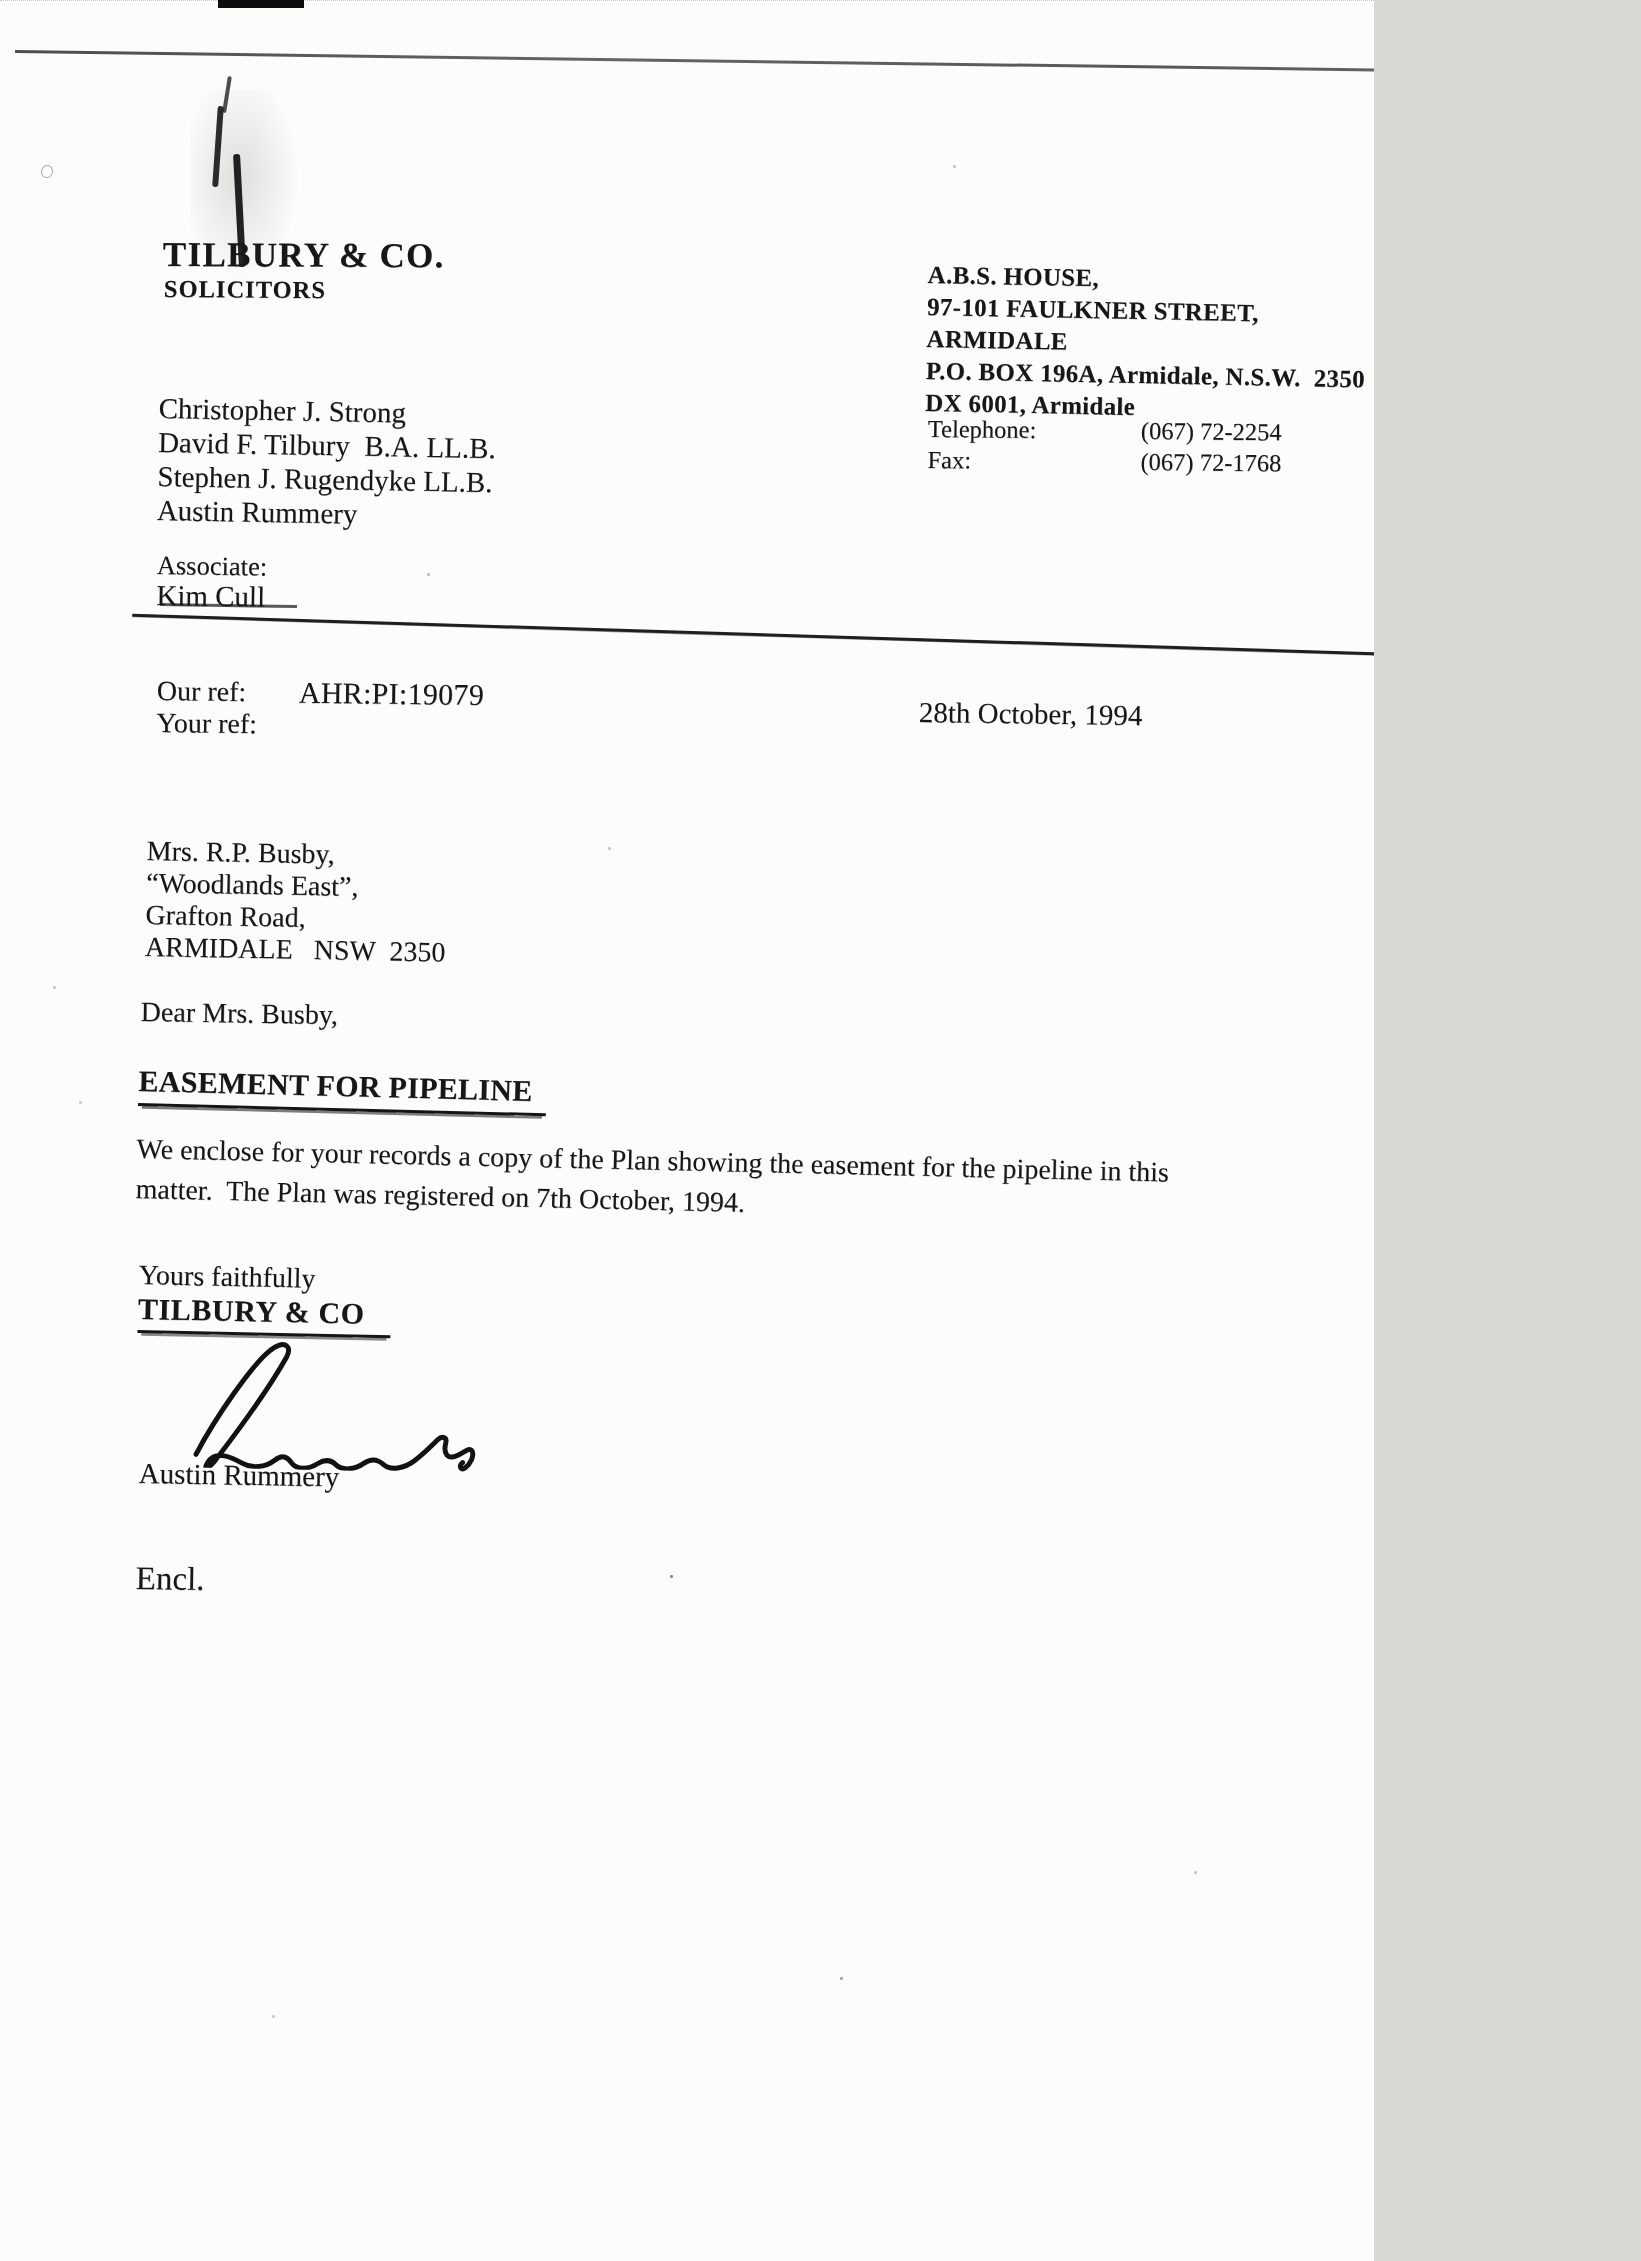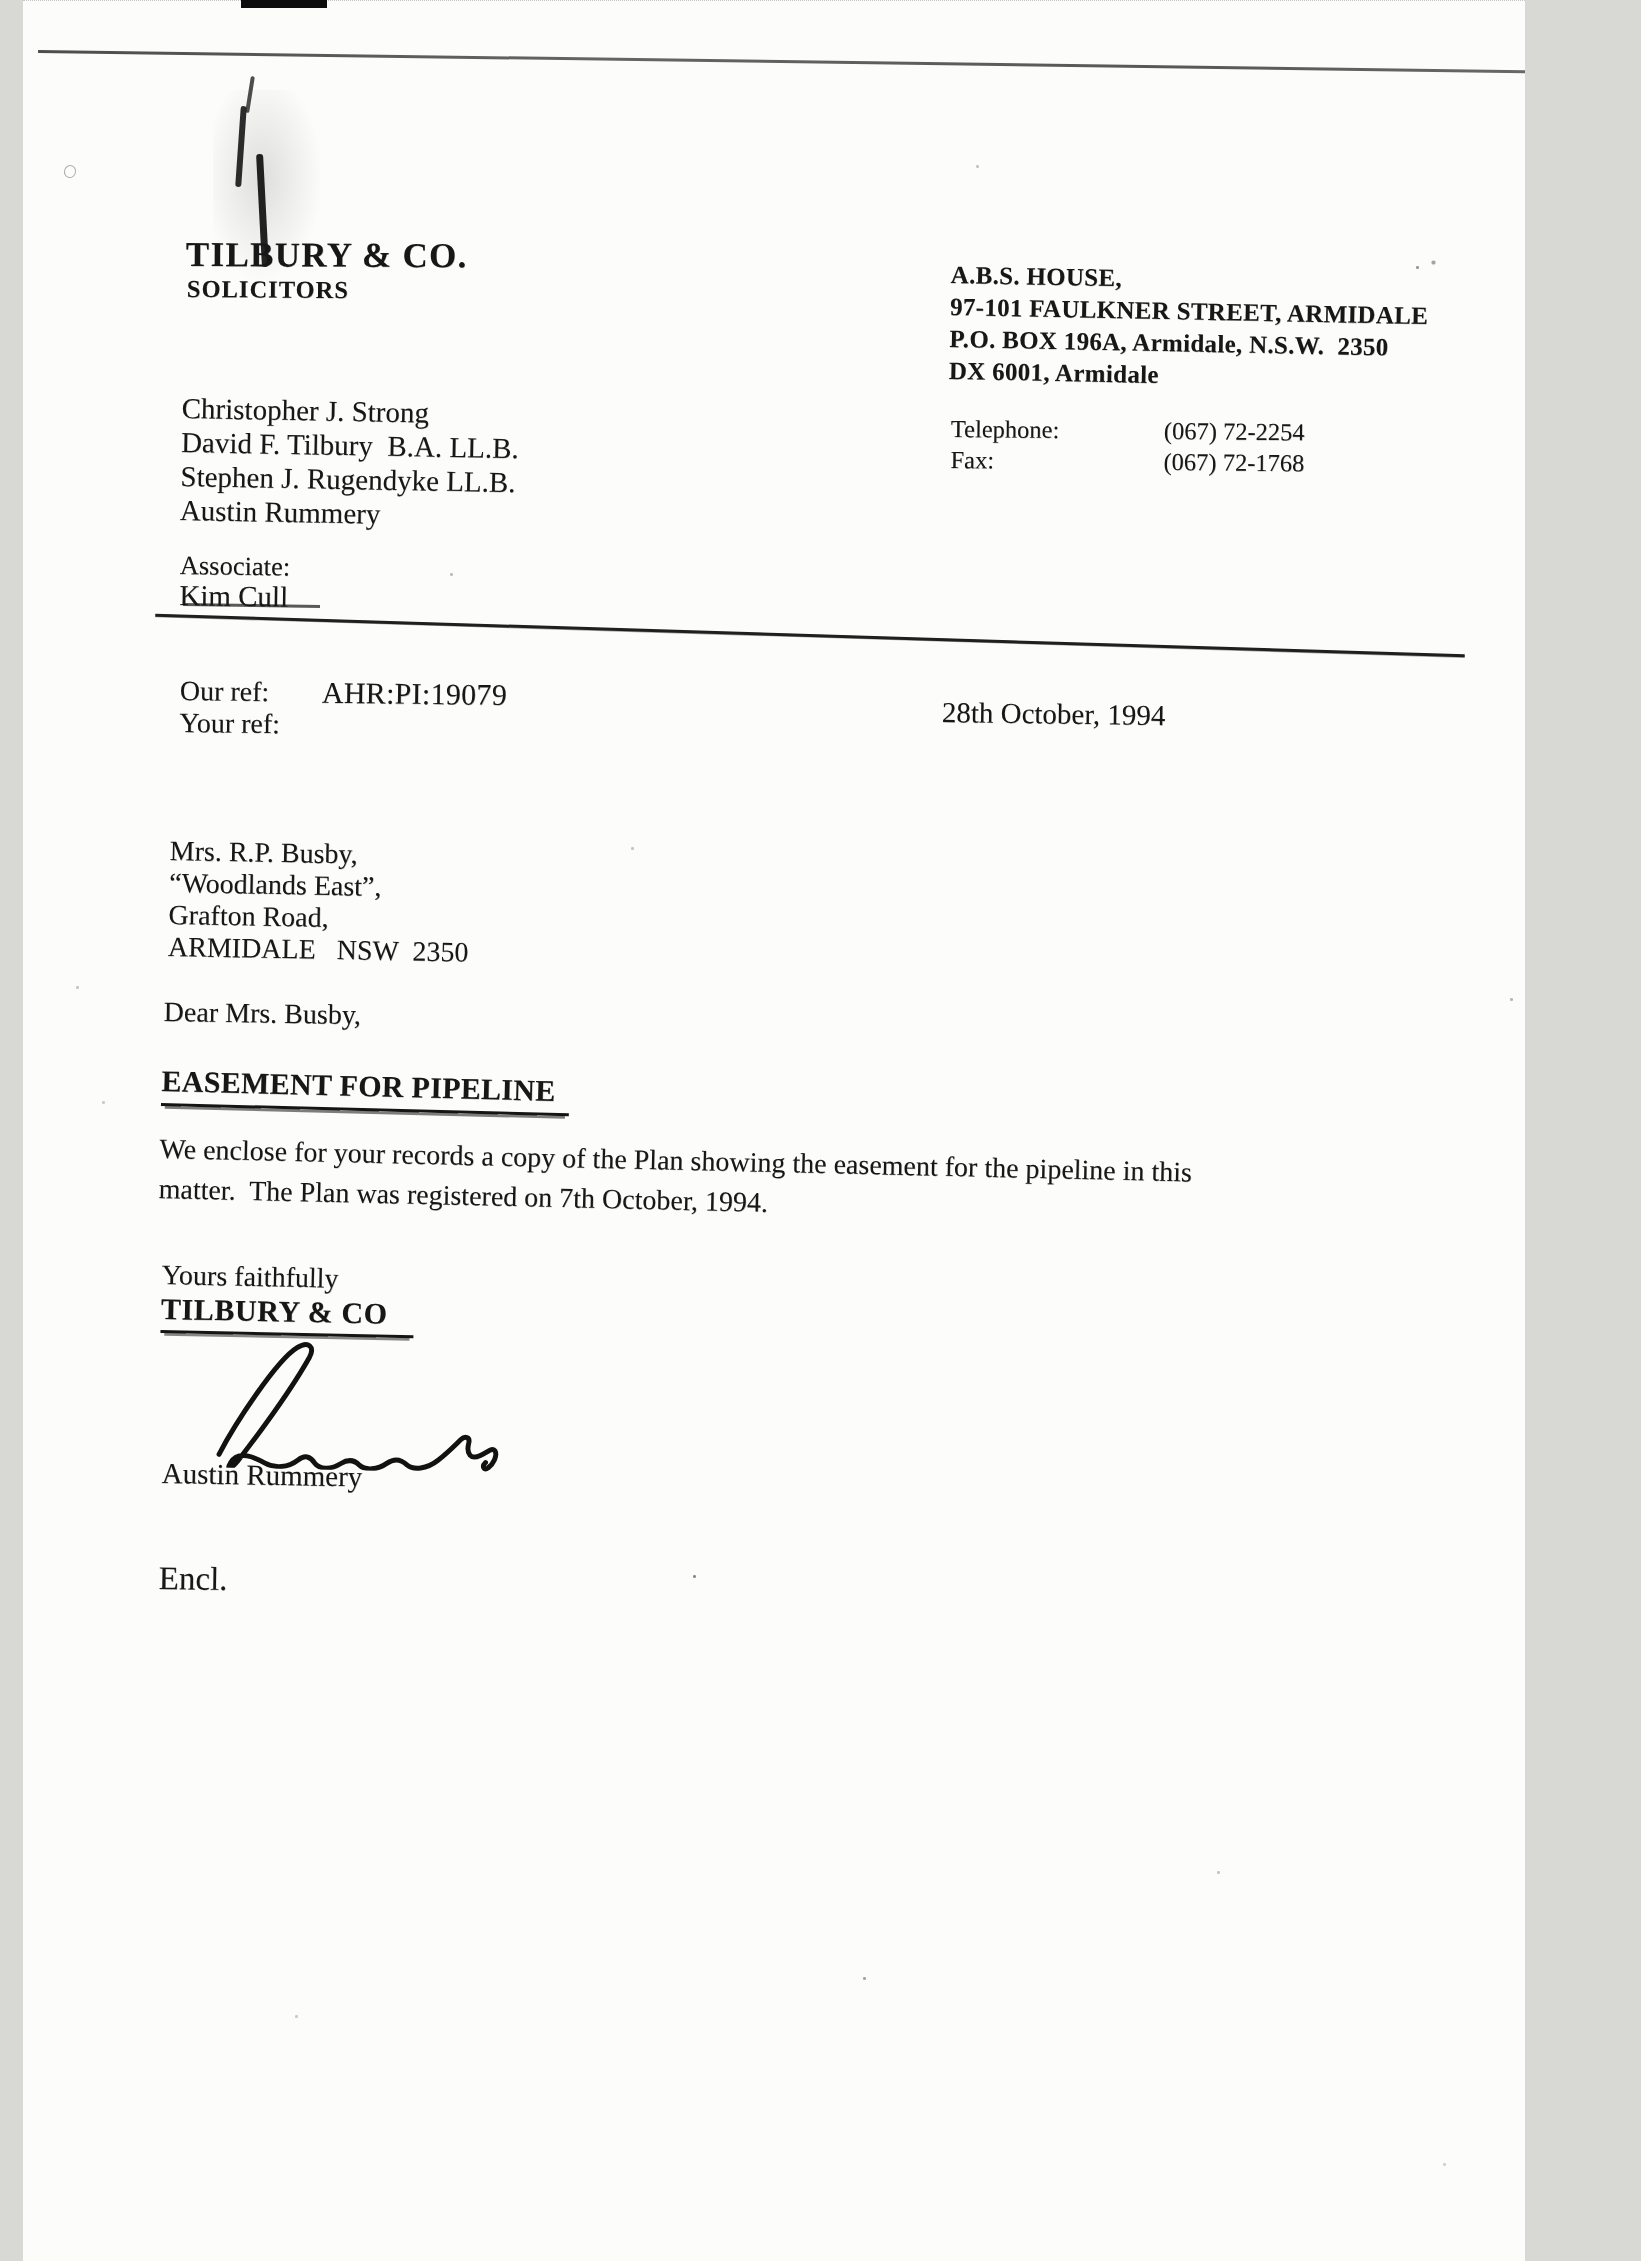--- a/index.html
+++ b/index.html
@@ -1,23 +1,22 @@
 <!DOCTYPE html>
 <html style="font-size:10.3px"><head>
 <meta charset="utf-8">
 <style>
   html,body{margin:0;padding:0;background:#d8d8d4;}
   .page{
     position:relative;
-    width:1502px;height:2261px;
+    width:1374px;height:2261px;
     background:#fcfcfa;
     overflow:hidden;
     font-family:"Liberation Serif","DejaVu Serif",serif;
     color:#171717;
-    margin-left:23px;
   }
   .abs{position:absolute;}
   .t{white-space:pre-wrap;text-shadow:0.4px 0.5px 0 rgba(25,25,25,0.32);}
   .rot{transform-origin:0 0;}
 
   
   .top-dotted{left:0;top:0;width:1642px;height:0;border-top:1.9px dotted rgba(70,70,70,.30);}
   .top-bar{left:218px;top:0;width:86px;height:8.4px;background:#0d0d0d;}
   .top-edge-line{left:15px;top:61px;width:1620px;height:2.6px;transform:rotate(0.78deg);
     background:linear-gradient(90deg,#2e2e2e 0%,#4a4a4a 35%,#3a3a3a 70%,#555 100%);opacity:.85;}

